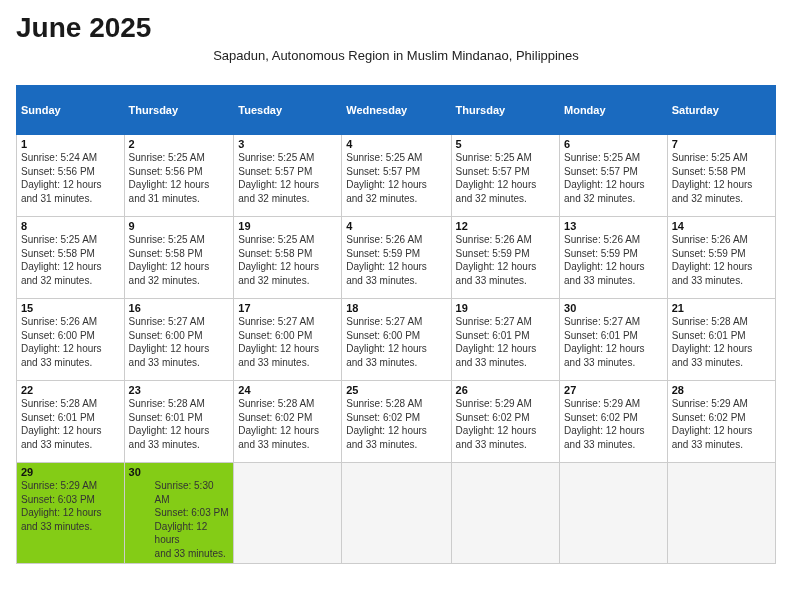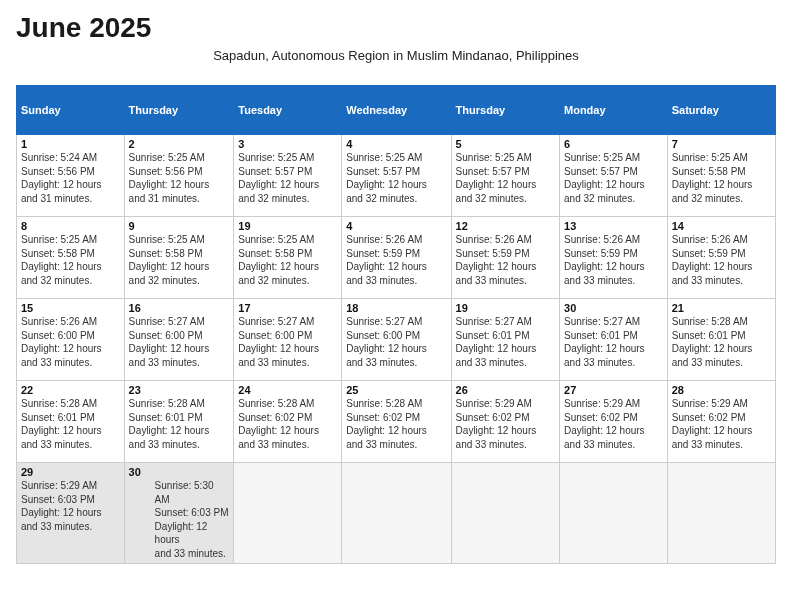--- a/index.html
+++ b/index.html
@@ -66,21 +66,21 @@
     }
     .calendar tbody tr td {
       border: 1px solid #ccc;
       vertical-align: top;
       padding: 3px 4px;
       width: 113px;
       height: 82px;
       background: #fff;
     }
     .calendar tbody tr:last-child td {
-      background: #e5e5e5;
+      background: #84cc16;
     }
     .day-number {
       font-size: 11px;
       font-weight: bold;
       color: #111;
       display: block;
       margin-bottom: 1px;
     }
     .day-info {
       font-size: 10px;

